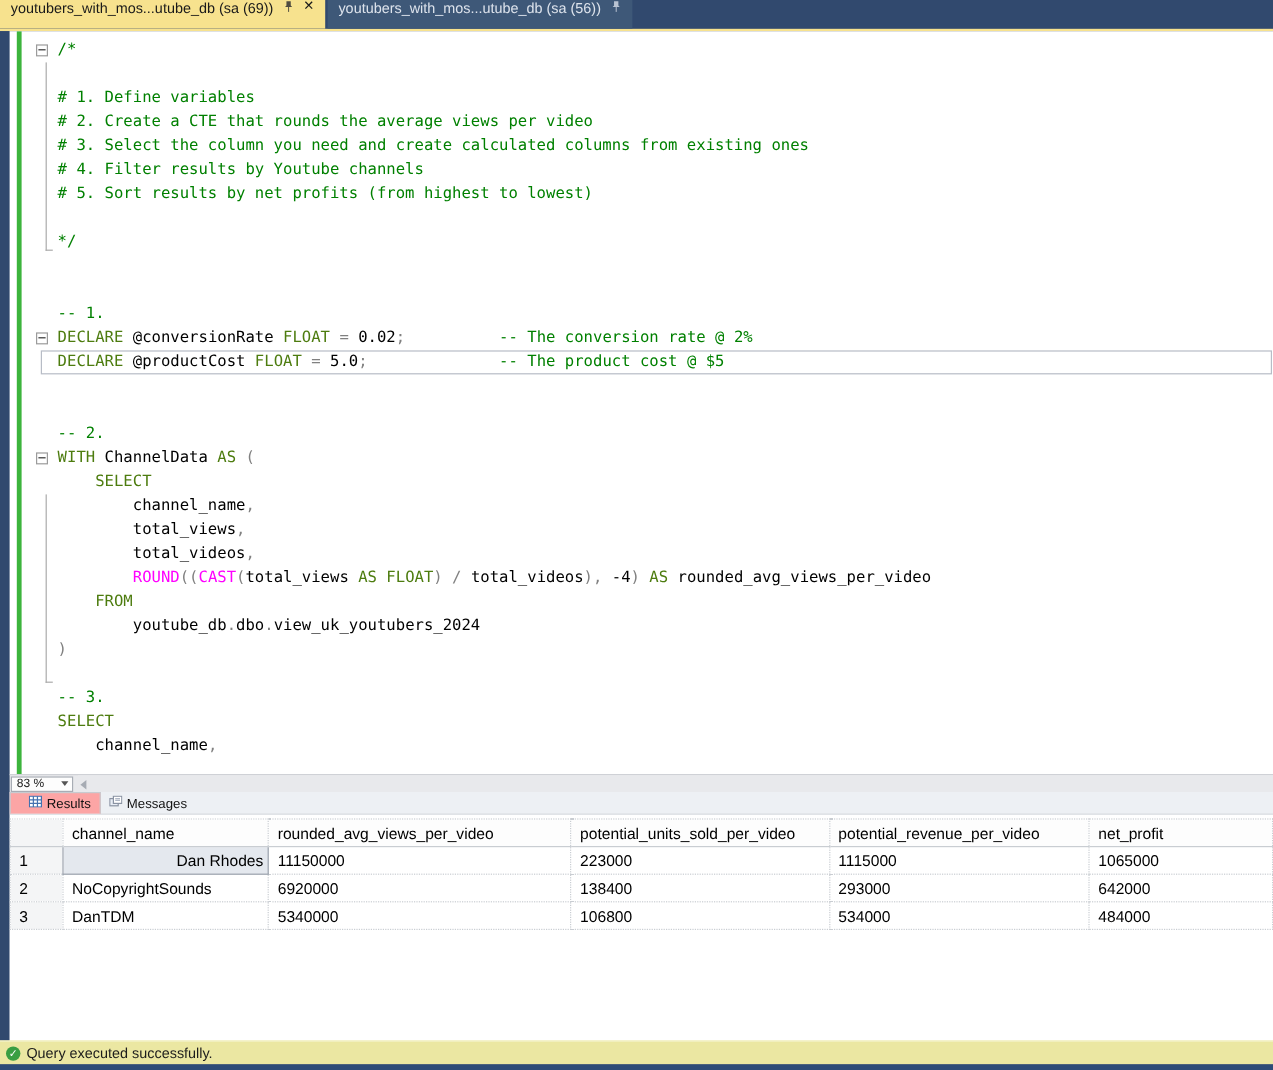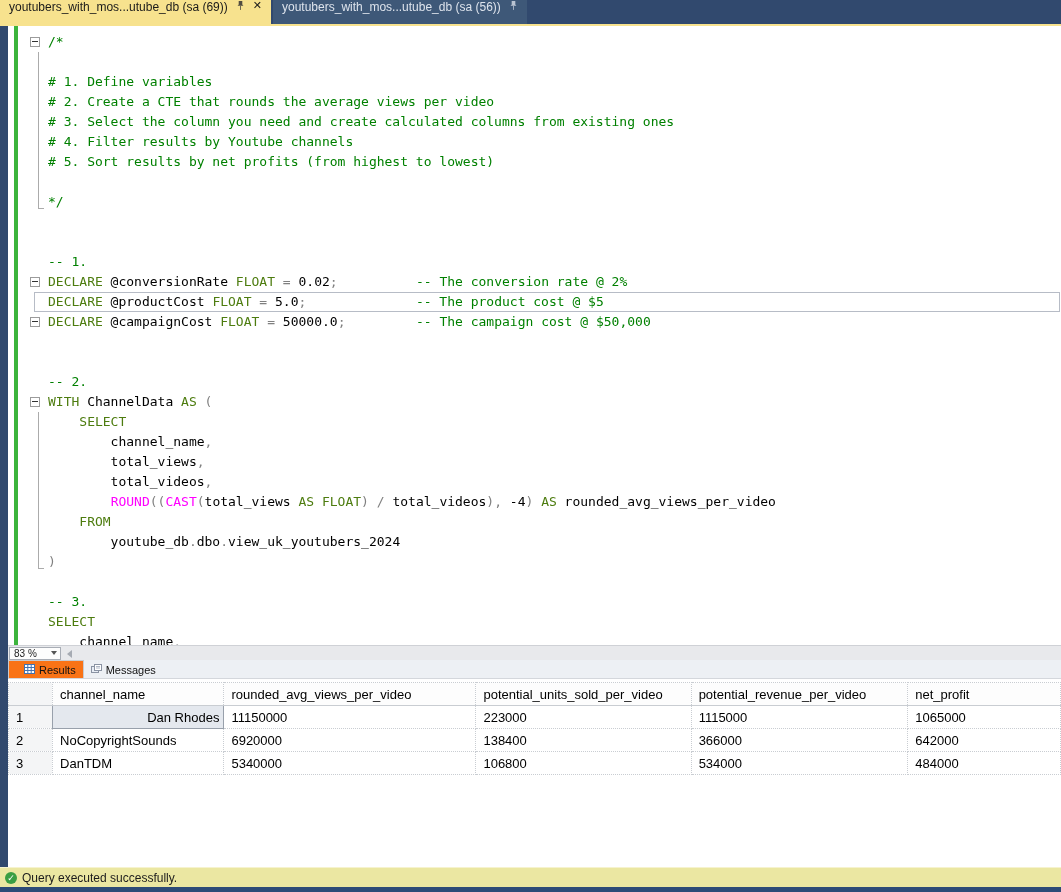--- a/index.html
+++ b/index.html
@@ -46,21 +46,21 @@
               display:flex;align-items:center;font-size:10px;color:#222;padding-left:4px;box-sizing:border-box;cursor:default;}
   .zoom-combo .arr{margin-left:auto;margin-right:3px;width:0;height:0;
               border-left:3px solid transparent;border-right:3px solid transparent;border-top:4px solid #555;}
   .hscroll{flex:1;height:100%;position:relative;background:#e8e9ec;margin-left:4px;}
   .hscroll .larr{position:absolute;left:2px;top:4px;width:0;height:0;
               border-top:4px solid transparent;border-bottom:4px solid transparent;border-right:5px solid #a6abb3;}
   
   .results{flex:1;background:#ffffff;display:flex;flex-direction:column;overflow:hidden;}
   .rtab-row{height:18px;background:#edf0f4;display:flex;align-items:flex-end;border-bottom:1px solid #d4d7dc;}
   .rtab{display:flex;align-items:center;height:17px;padding:0 7px;font-size:11px;color:#111;cursor:default;}
-  .rtab.active{background:#f97316;border:1px solid #c8cbd0;border-bottom:none;padding-left:15px;}
+  .rtab.active{background:#fca5a5;border:1px solid #c8cbd0;border-bottom:none;padding-left:15px;}
   .rtab svg{margin-right:4px;}
   .grid-wrap{flex:1;background:#fff;padding-top:3px;}
   table.grid{border-collapse:collapse;table-layout:fixed;font-size:13px;color:#000;}
   table.grid th,table.grid td{border:1px dotted #c9cdd2;height:22px;padding:0 4px 0 7px;
         text-align:left;font-weight:normal;overflow:hidden;white-space:nowrap;}
   table.grid th{background:#fdfdfd;border-bottom:1px solid #c9cdd2;}
   table.grid th.corner,table.grid td.rownum{background:#f4f5f6;width:37px;}
   table.grid td.sel{background:#e4e8ee;border:1px solid #98a0ab;text-align:right;}
   
   .status-bar{position:absolute;left:0;right:0;bottom:5px;height:19px;background:#ebe7a2;
@@ -110,21 +110,20 @@
         <div class="code-line"><span class="txt"><span class="tok-c"># 3. Select the column you need and create calculated columns from existing ones</span></span></div>
         <div class="code-line"><span class="txt"><span class="tok-c"># 4. Filter results by Youtube channels</span></span></div>
         <div class="code-line"><span class="txt"><span class="tok-c"># 5. Sort results by net profits (from highest to lowest)</span></span></div>
         <div class="code-line"><span class="txt"></span></div>
         <div class="code-line"><span class="txt"><span class="tok-c">*/</span></span></div>
         <div class="code-line"><span class="txt"></span></div>
         <div class="code-line"><span class="txt"></span></div>
         <div class="code-line"><span class="txt"><span class="tok-c">-- 1.</span></span></div>
         <div class="code-line"><span class="fold-box"></span><span class="txt"><span class="tok-k">DECLARE</span><span class="tok-t"> @conversionRate </span><span class="tok-k">FLOAT</span><span class="tok-p"> = </span><span class="tok-t">0.02</span><span class="tok-p">;</span><span class="tok-t">          </span><span class="tok-c">-- The conversion rate @ 2%</span></span></div>
         <div class="code-line current"><span class="txt"><span class="tok-k">DECLARE</span><span class="tok-t"> @productCost </span><span class="tok-k">FLOAT</span><span class="tok-p"> = </span><span class="tok-t">5.0</span><span class="tok-p">;</span><span class="tok-t">              </span><span class="tok-c">-- The product cost @ $5</span></span></div>
-        <div class="code-line"><span class="fold-box"></span><span class="txt"><span class="tok-k">DECLARE</span><span class="tok-t"> @campaignCost </span><span class="tok-k">FLOAT</span><span class="tok-p"> = </span><span class="tok-t">50000.0</span><span class="tok-p">;</span><span class="tok-t">         </span><span class="tok-c">-- The campaign cost @ $50,000</span></span></div>
         <div class="code-line"><span class="txt"></span></div>
         <div class="code-line"><span class="txt"></span></div>
         <div class="code-line"><span class="txt"><span class="tok-c">-- 2.</span></span></div>
         <div class="code-line"><span class="fold-box"></span><span class="txt"><span class="tok-k">WITH</span><span class="tok-t"> ChannelData </span><span class="tok-k">AS</span><span class="tok-t"> </span><span class="tok-p">(</span></span></div>
         <div class="code-line"><span class="txt"><span class="tok-t">    </span><span class="tok-k">SELECT</span></span></div>
         <div class="code-line"><span class="txt"><span class="tok-t">        channel_name</span><span class="tok-p">,</span></span></div>
         <div class="code-line"><span class="txt"><span class="tok-t">        total_views</span><span class="tok-p">,</span></span></div>
         <div class="code-line"><span class="txt"><span class="tok-t">        total_videos</span><span class="tok-p">,</span></span></div>
         <div class="code-line"><span class="txt"><span class="tok-t">        </span><span class="tok-f">ROUND</span><span class="tok-p">((</span><span class="tok-f">CAST</span><span class="tok-p">(</span><span class="tok-t">total_views </span><span class="tok-k">AS</span><span class="tok-t"> </span><span class="tok-k">FLOAT</span><span class="tok-p">) / </span><span class="tok-t">total_videos</span><span class="tok-p">), </span><span class="tok-t">-4</span><span class="tok-p">)</span><span class="tok-t"> </span><span class="tok-k">AS</span><span class="tok-t"> rounded_avg_views_per_video</span></span></div>
         <div class="code-line"><span class="txt"><span class="tok-t">    </span><span class="tok-k">FROM</span></span></div>
@@ -184,21 +183,21 @@
               <td>11150000</td>
               <td>223000</td>
               <td>1115000</td>
               <td>1065000</td>
             </tr>
             <tr>
               <td class="rownum">2</td>
               <td>NoCopyrightSounds</td>
               <td>6920000</td>
               <td>138400</td>
-              <td>366000</td>
+              <td>293000</td>
               <td>642000</td>
             </tr>
             <tr>
               <td class="rownum">3</td>
               <td>DanTDM</td>
               <td>5340000</td>
               <td>106800</td>
               <td>534000</td>
               <td>484000</td>
             </tr>

